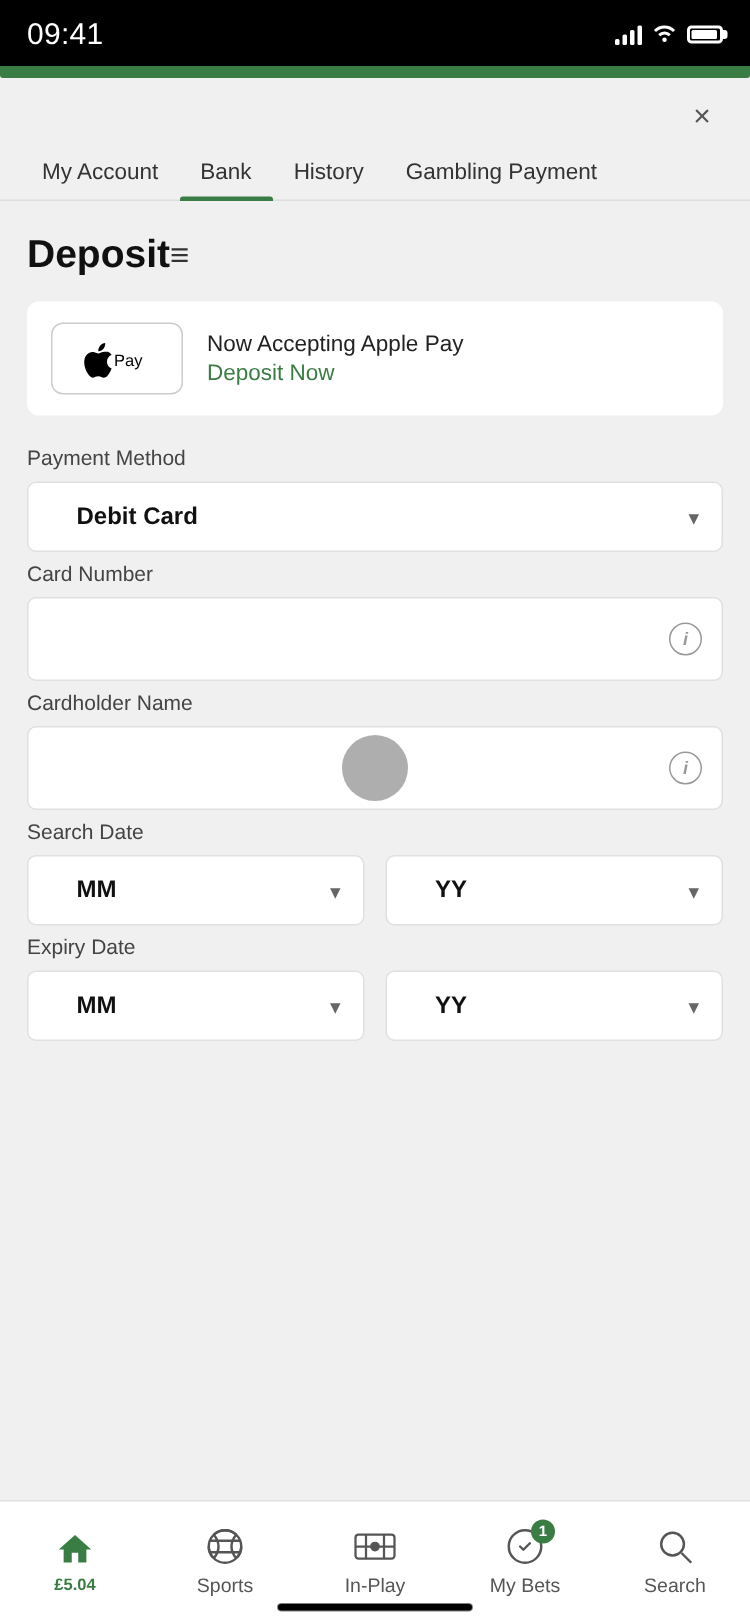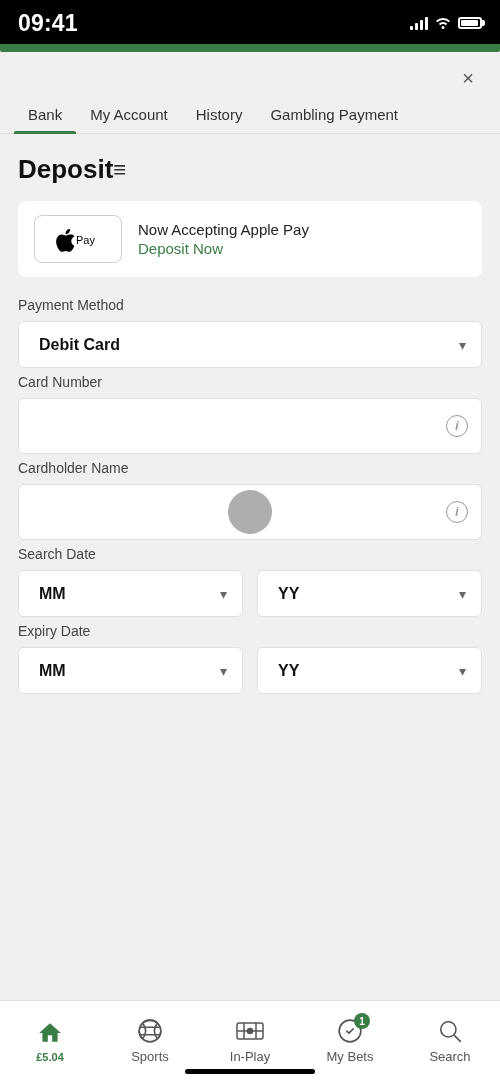--- a/index.html
+++ b/index.html
@@ -16,22 +16,22 @@
     .status-bar {
       background: #000;
       color: #fff;
       display: flex;
       align-items: center;
       justify-content: space-between;
       padding: 8px 18px 6px 18px;
       height: 44px;
     }
     .status-time {
-      font-size: 23px;
-      font-weight: 700;
+      font-size: 20px;
+      font-weight: 400;
       letter-spacing: 0.2px;
     }
     .status-icons {
       display: flex;
       align-items: center;
       gap: 6px;
     }
     .signal-bars {
       display: flex; align-items: flex-end; gap: 2px; height: 14px;
     }
@@ -158,21 +158,21 @@
       display: block;
     }
     .select-wrapper {
       position: relative;
     }
     .select-wrapper select {
       width: 100%;
       background: #fff;
       border: 1px solid #e0e0e0;
       border-radius: 6px;
-      padding: 14px 44px 14px 20px;
+      padding: 14px 44px 14px 32px;
       font-size: 16px;
       font-weight: 600;
       color: #111;
       appearance: none;
       cursor: pointer;
     }
     .select-arrow {
       position: absolute; right: 16px; top: 50%; transform: translateY(-50%);
       pointer-events: none; color: #666; font-size: 14px;
     }
@@ -289,22 +289,22 @@
   </div>
 </div>
 
 <div class="indicator-bar"></div>
 
 <div class="modal-close-row">
   <div class="close-btn">×</div>
 </div>
 
 <div class="tabs">
+  <div class="tab">My Account</div>
   <div class="tab active">Bank</div>
-  <div class="tab">My Account</div>
   <div class="tab">History</div>
   <div class="tab">Gambling Payment</div>
 </div>
 
 <div class="content">
 
   <div class="deposit-header">
     <span class="deposit-title">Deposit</span>
     <span class="menu-icon">≡</span>
   </div>

